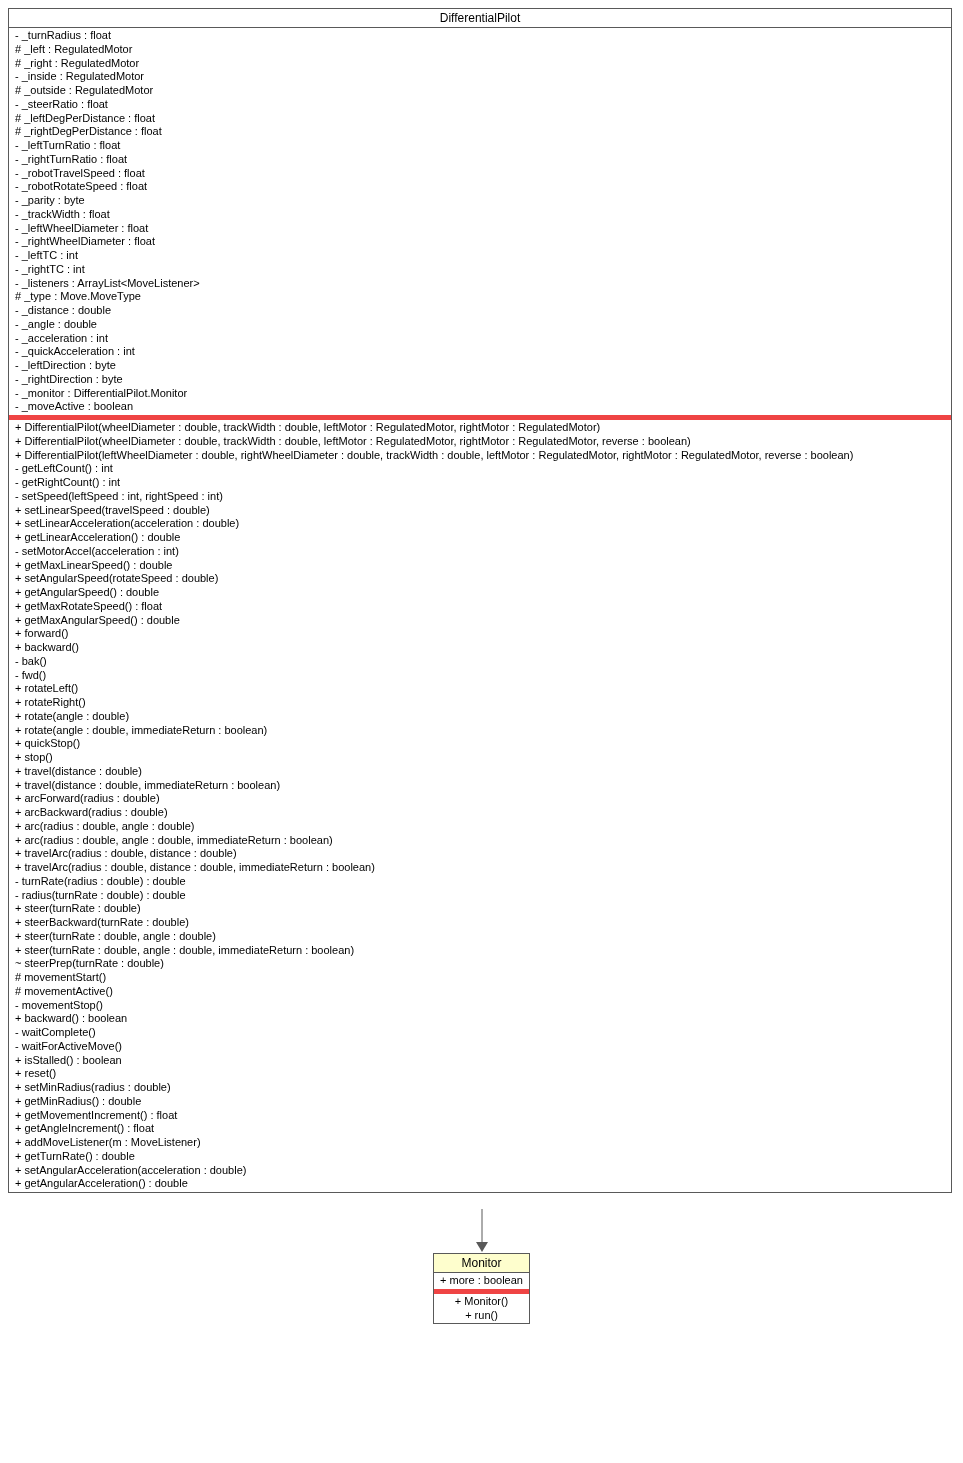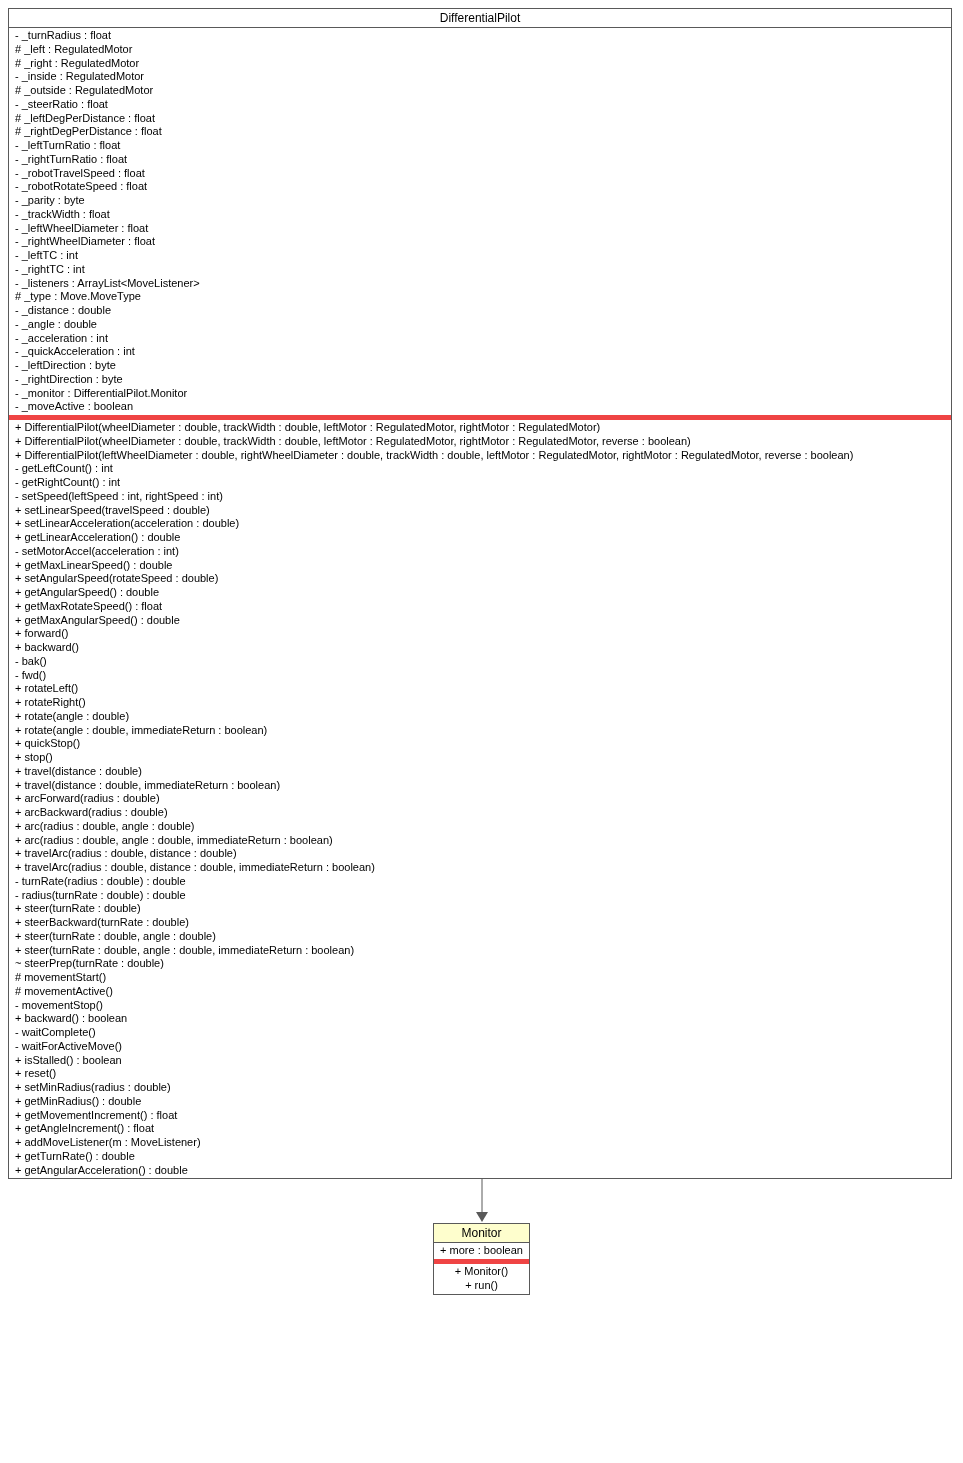--- a/index.html
+++ b/index.html
@@ -28,26 +28,26 @@
     padding: 1px 4px;
   }
   .uml-section:last-child { border-bottom: none; }
   .uml-row {
     white-space: nowrap;
     line-height: 1.25;
     padding: 0 2px;
   }
   .main-box {
     width: 944px;
-    margin-bottom: 0;
+    margin-bottom: 8px;
   }
   .connector-wrap {
     width: 944px;
     text-align: center;
-    margin: 0 auto;
+    margin: 8px auto;
   }
   .monitor-box {
     margin: 0 auto;
   }
   .monitor-title {
     background: #fefecd;
   }
   svg.arrow { display: block; margin: 0 auto; }
 </style>
 </head>
@@ -135,20 +135,21 @@
       <div class="uml-row">- waitComplete()</div>
       <div class="uml-row">- waitForActiveMove()</div>
       <div class="uml-row">+ isStalled() : boolean</div>
       <div class="uml-row">+ reset()</div>
       <div class="uml-row">+ setMinRadius(radius : double)</div>
       <div class="uml-row">+ getMinRadius() : double</div>
       <div class="uml-row">+ getMovementIncrement() : float</div>
       <div class="uml-row">+ getAngleIncrement() : float</div>
       <div class="uml-row">+ addMoveListener(m : MoveListener)</div>
       <div class="uml-row">+ getTurnRate() : double</div>
+      <div class="uml-row">+ setAngularAcceleration(acceleration : double)</div>
       <div class="uml-row">+ getAngularAcceleration() : double</div>
     </div>
 </div>
 
 <div class="connector-wrap">
   <svg class="arrow" width="20" height="44">
     <line x1="10" y1="0" x2="10" y2="34" stroke="#595959" stroke-width="1"></line>
     <polygon points="10,43 4,33 16,33" fill="#595959"></polygon>
   </svg>
   <div style="display:inline-block;">

